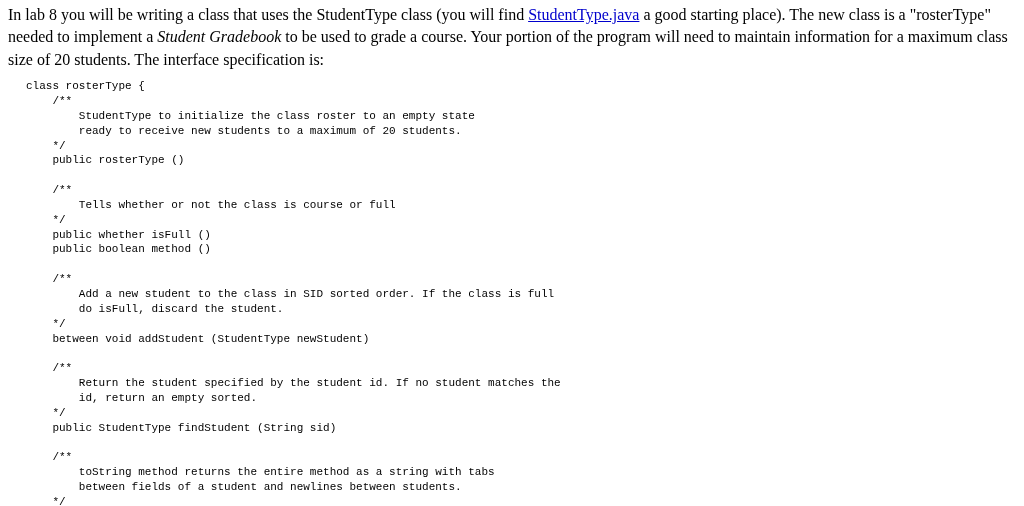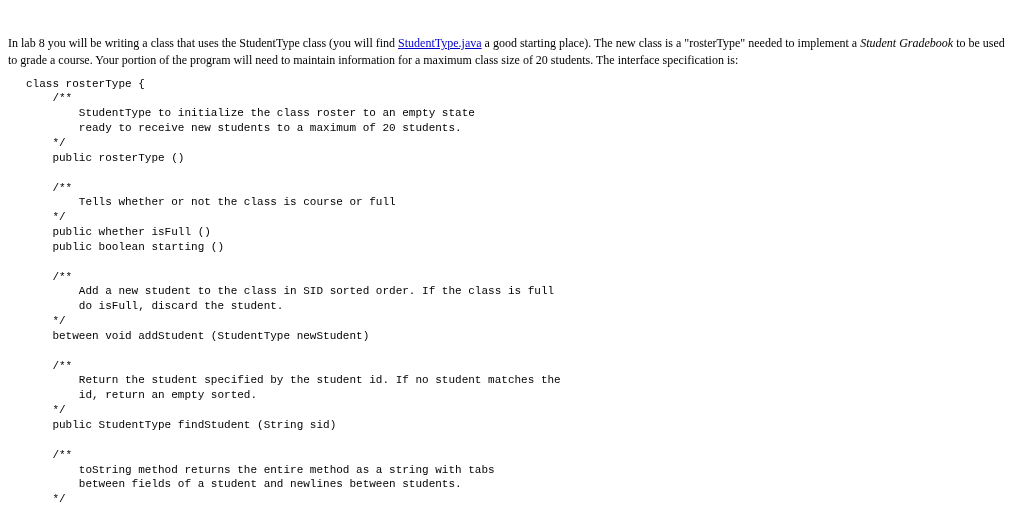--- a/index.html
+++ b/index.html
@@ -5,24 +5,23 @@
     * { margin: 0; padding: 0; box-sizing: border-box; }
     body {
       background: #ffffff;
       font-family: Georgia, 'Times New Roman', serif;
       font-size: 12px;
       color: #000;
       padding: 4px 8px;
       width: 1024px;
     }
     .intro {
-      font-size: 12px;
+      font-size: 16px;
       line-height: 1.4;
       margin-bottom: 8px;
-      margin-top: 31px;
     }
     .intro a {
       color: #0000cc;
       text-decoration: underline;
     }
     .intro .italic {
       font-style: italic;
     }
     .code-block {
       font-family: 'Courier New', Courier, monospace;
@@ -44,21 +43,21 @@
 <span>    /**</span>
 <span>        StudentType to initialize the class roster to an empty state</span>
 <span>        ready to receive new students to a maximum of 20 students.</span>
 <span>    */</span>
 <span>    public rosterType ()</span>
 <span></span>
 <span>    /**</span>
 <span>        Tells whether or not the class is course or full</span>
 <span>    */</span>
 <span>    public whether isFull ()</span>
-<span>    public boolean starting ()</span>
+<span>    public boolean method ()</span>
 <span></span>
 <span>    /**</span>
 <span>        Add a new student to the class in SID sorted order. If the class is full</span>
 <span>        do isFull, discard the student.</span>
 <span>    */</span>
 <span>    between void addStudent (StudentType newStudent)</span>
 <span></span>
 <span>    /**</span>
 <span>        Return the student specified by the student id. If no student matches the</span>
 <span>        id, return an empty sorted.</span>

